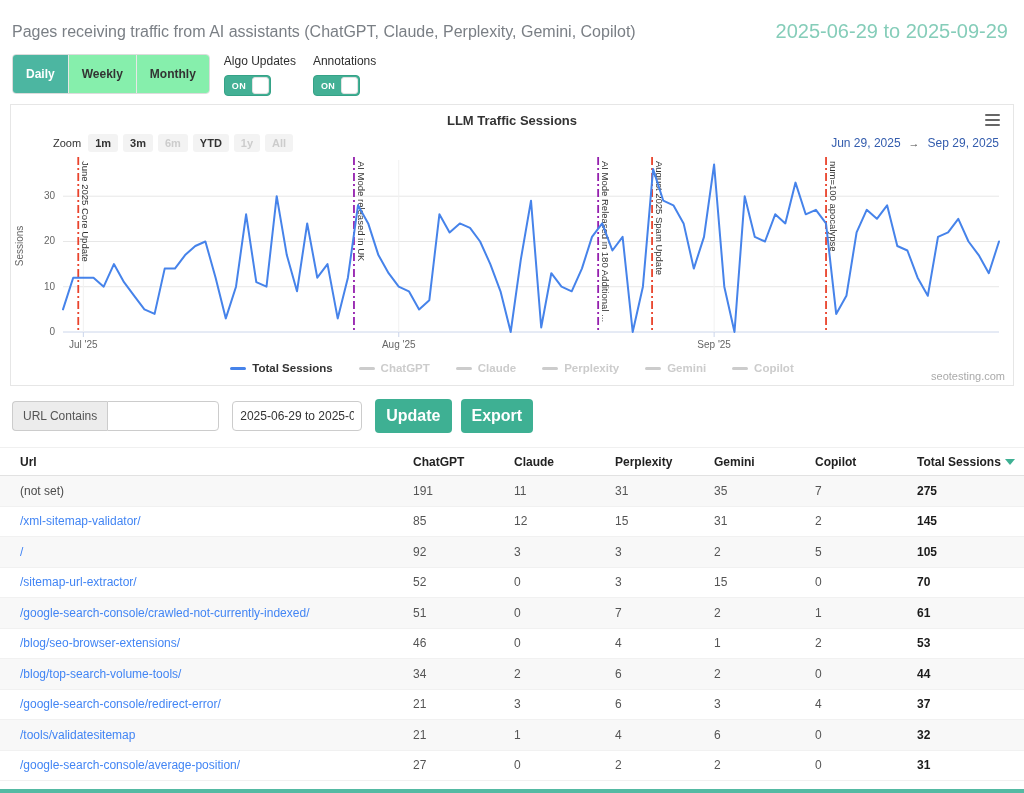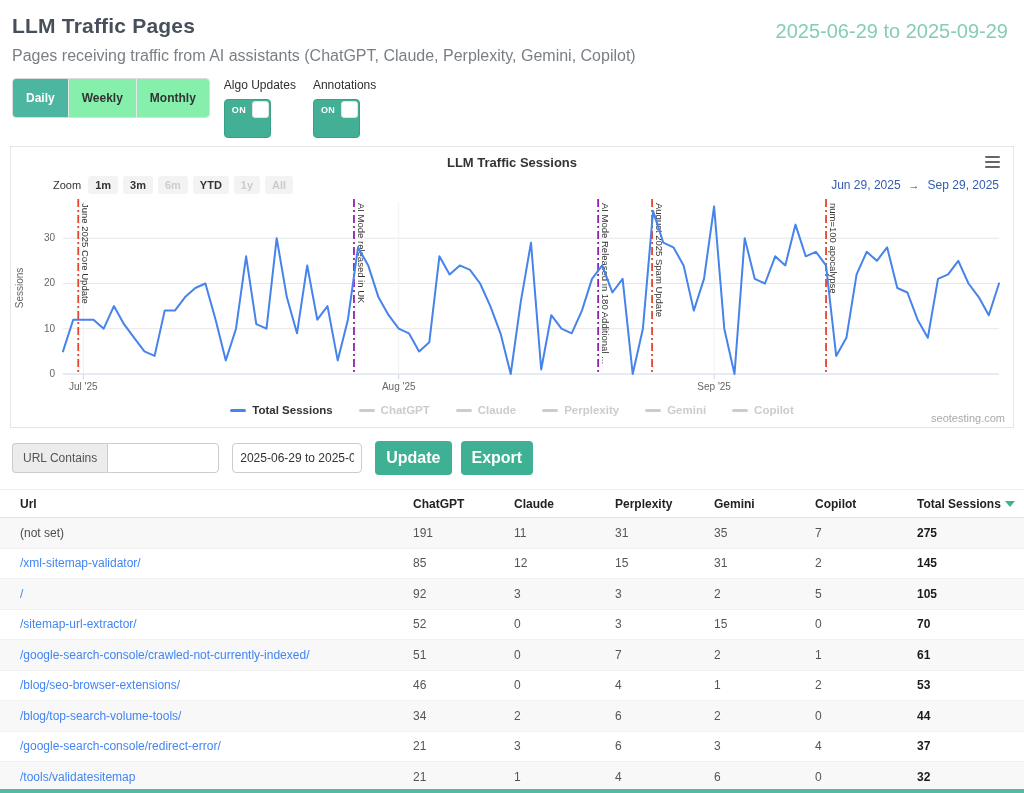--- a/index.html
+++ b/index.html
@@ -12,21 +12,21 @@
   .header-range { position:absolute; right:16px; top:20px; font-size:20px; color:#85cdb9; font-weight:400; }
 
   
   .controls { display:flex; align-items:flex-start; margin:13px 12px 0; gap:14px; }
   .tab-group { display:flex; border:1px solid #dcdcdc; border-radius:4px; overflow:hidden; }
   .tab { padding:12px 13px; font-size:12px; font-weight:bold; color:#333; background:#86efac; border-left:1px solid #e7e7e7; cursor:pointer; }
   .tab:first-child { border-left:none; }
   .tab.active { background:#4cb6a1; color:#fff; }
   .toggle-block { display:flex; flex-direction:column; gap:7px; }
   .toggle-label { font-size:12px; color:#2f2f2f; }
-  .switch { width:47px; height:39px; background:#43b095; border:1px solid #35a habit; border:1px solid #35a287; border-radius:4px; position:relative; cursor:pointer; }
+  .switch { width:47px; height:21px; background:#43b095; border:1px solid #35a habit; border:1px solid #35a287; border-radius:4px; position:relative; cursor:pointer; }
   .switch .on-text { position:absolute; left:7px; top:5px; color:#fff; font-size:9px; font-weight:bold; letter-spacing:.3px; }
   .switch .knob { position:absolute; right:1px; top:1px; width:17px; height:17px; background:#fff; border:1px solid #e2e2e2; border-radius:3px; }
 
   
   .chart-card { margin:8px 10px 0; border:1px solid #e6e6e6; height:282px; position:relative; background:#fff; }
   .chart-title { text-align:center; font-size:13px; font-weight:bold; color:#333; padding-top:8px; }
   .hamburger { position:absolute; top:9px; right:13px; width:15px; height:12px; display:flex; flex-direction:column; justify-content:space-between; cursor:pointer; }
   .hamburger span { display:block; height:2.4px; background:#666; border-radius:1px; }
   .chart-toolbar { display:flex; justify-content:space-between; align-items:center; padding:6px 14px 0 42px; height:24px; }
   .zoom-group { display:flex; align-items:center; gap:5px; }
@@ -63,21 +63,20 @@
   .cell.num { color:#555; }
   .cell.total { font-weight:bold; color:#1b1b1b; }
   .sort-icon { display:inline-block; width:0; height:0; border-left:5px solid transparent; border-right:5px solid transparent; border-top:6px solid #3eb093; margin-left:4px; vertical-align:1px; }
 
   .footer-bar { position:absolute; left:0; right:0; bottom:0; height:4px; background:#54baa3; }
 </style>
 </head>
 <body>
 
 <div class="page-header">
-  <div class="page-title">LLM Traffic Pages</div>
   <div class="page-subtitle">Pages receiving traffic from AI assistants (ChatGPT, Claude, Perplexity, Gemini, Copilot)</div>
   <div class="header-range">2025-06-29 to 2025-09-29</div>
 </div>
 
 <div class="controls">
   <div class="tab-group" id="tab-group">
       <div class="tab active">Daily</div>
       <div class="tab">Weekly</div>
       <div class="tab">Monthly</div>
     </div>
@@ -280,20 +279,21 @@
       <div class="trow striped">
         <a class="cell url link" href="#">/tools/validatesitemap</a>
         <span class="cell num">21</span>
         <span class="cell num">1</span>
         <span class="cell num">4</span>
         <span class="cell num">6</span>
         <span class="cell num">0</span>
         <span class="cell num total">32</span>
       </div>
       <div class="trow">
+        <a class="cell url link" href="#">/google-search-console/average-position/</a>
         <span class="cell num">27</span>
         <span class="cell num">0</span>
         <span class="cell num">2</span>
         <span class="cell num">2</span>
         <span class="cell num">0</span>
         <span class="cell num total">31</span>
       </div>
     </div>
 </div>
 

